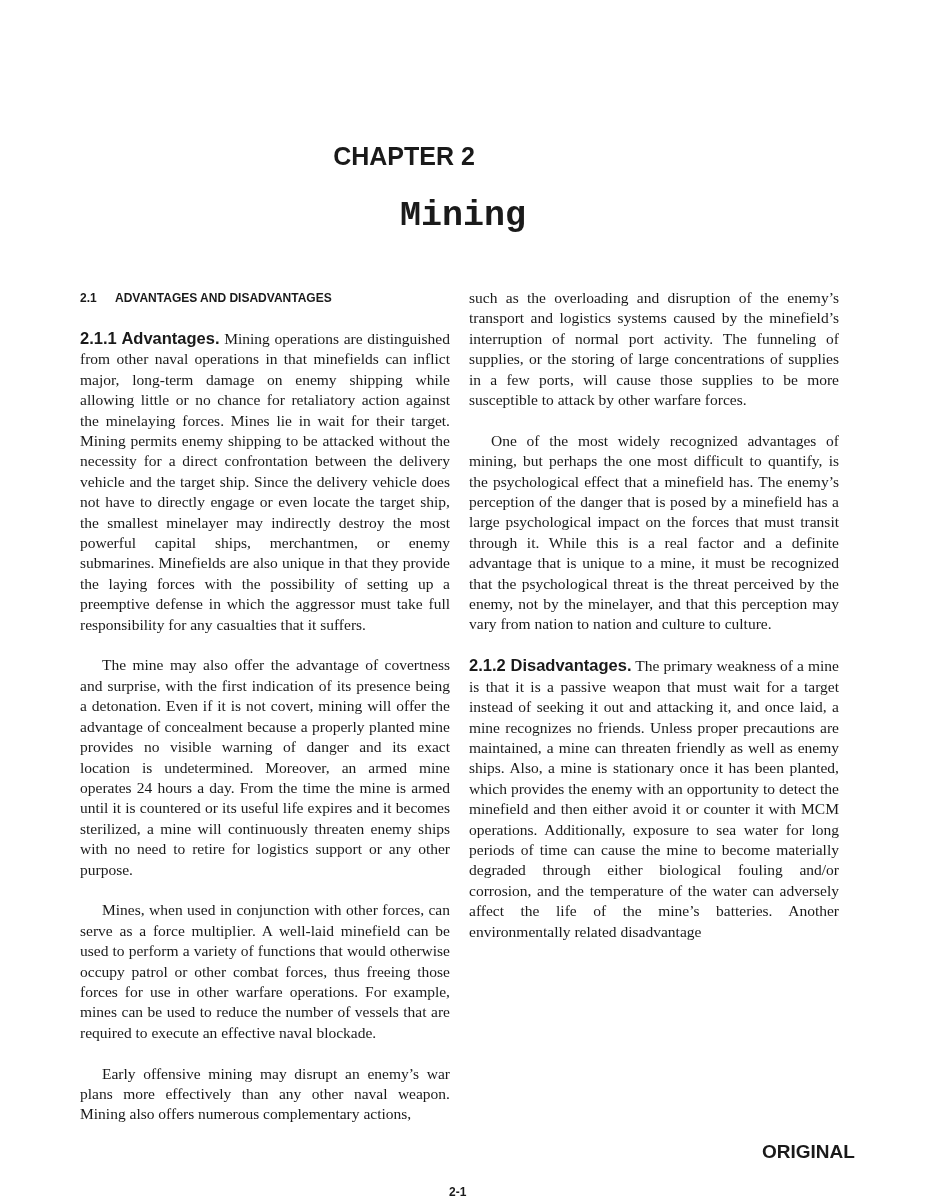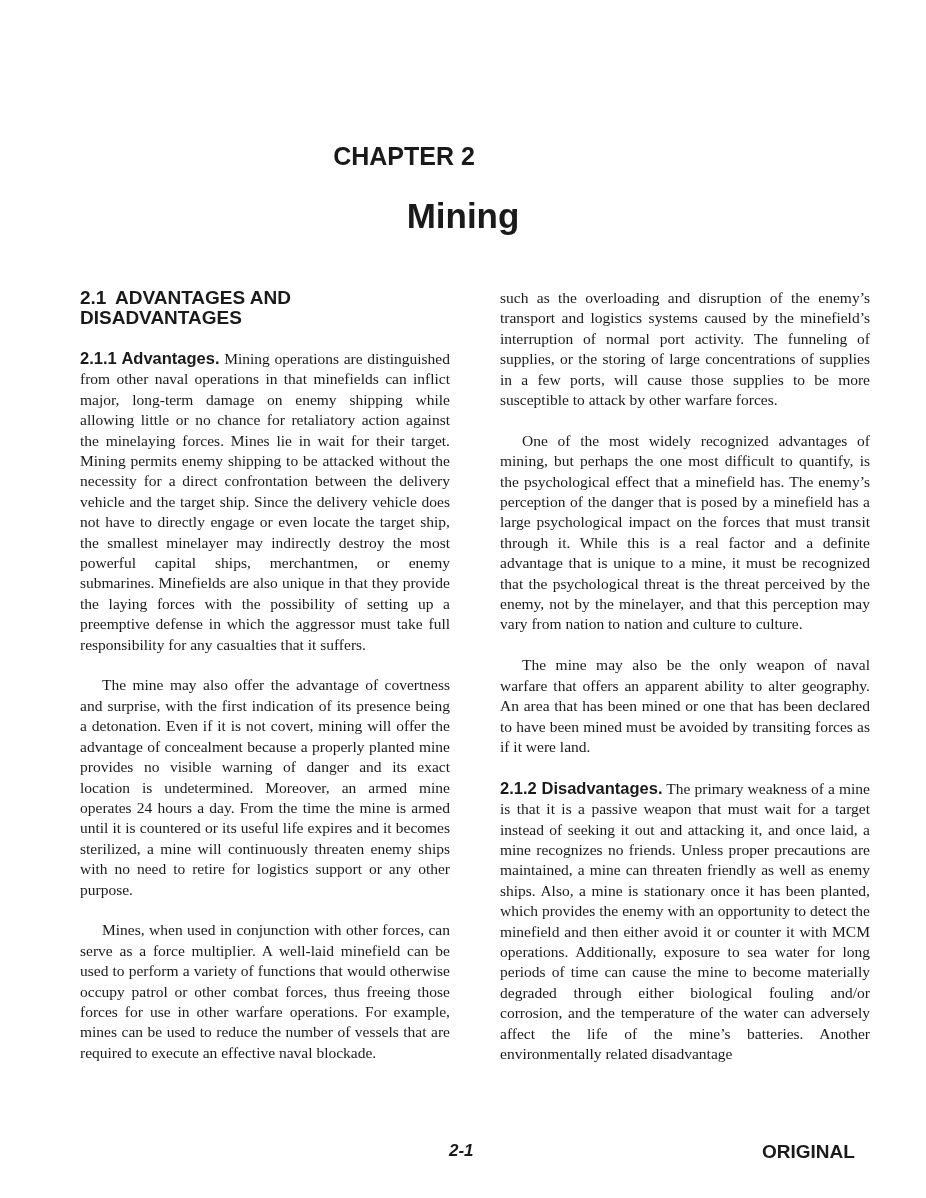--- a/index.html
+++ b/index.html
@@ -25,41 +25,41 @@
       font-size: 25px;
       letter-spacing: 0px;
       color: #1a1a1a;
     }
     .chapter-title {
       position: absolute;
       top: 196px;
       left: 0;
       width: 926px;
       text-align: center;
-      font-family: Liberation Sans, sans-serif;
+      font-family: Liberation Mono, monospace;
       font-weight: bold;
       font-size: 35px;
       color: #1a1a1a;
     }
     .column {
       position: absolute;
       top: 288px;
       width: 370px;
       font-family: "Liberation Serif", serif;
       font-size: 15.5px;
       line-height: 20.4px;
       text-align: justify;
       hyphens: manual;
     }
     .col-left { left: 80px; }
-    .col-right { left: 500px; top: 288px; }
+    .col-right { left: 469px; top: 288px; }
     .section-heading {
       font-family: "Liberation Sans", sans-serif;
       font-weight: bold;
-      font-size: 19px;
+      font-size: 12px;
       line-height: 20px;
       text-align: left;
       margin: 0 0 20px 0;
     }
     .section-heading .num {
       display: inline-block;
       width: 35px;
     }
     .section-heading .line2 {
       display: block;
@@ -71,26 +71,25 @@
     p.indent {
       text-indent: 22px;
     }
     .sub-heading {
       font-family: "Liberation Sans", sans-serif;
       font-weight: bold;
       font-size: 16.5px;
     }
     .footer-page {
       position: absolute;
-      top: 1141px;
+      top: 1185px;
       left: 449px;
       font-family: "Liberation Sans", sans-serif;
       font-weight: bold;
-      font-size: 17px;
-      font-style: italic;
+      font-size: 12px;
     }
     .footer-status {
       position: absolute;
       top: 1141px;
       left: 762px;
       font-family: "Liberation Sans", sans-serif;
       font-weight: bold;
       font-size: 19px;
     }
   </style>
@@ -102,25 +101,25 @@
 
 <div class="column col-left">
   <div class="section-heading">
     <span class="num">2.1</span><span>ADVANTAGES AND DISADVANTAGES</span>
   </div>
   <p>
     <span class="sub-heading">2.1.1 Advantages.</span><span> Mining operations are distinguished from other naval operations in that minefields can inflict major, long-term damage on enemy shipping while allowing little or no chance for retaliatory action against the minelaying forces. Mines lie in wait for their target. Mining permits enemy shipping to be attacked without the necessity for a direct confrontation between the delivery vehicle and the target ship. Since the delivery vehicle does not have to directly engage or even locate the target ship, the smallest minelayer may indirectly destroy the most powerful capital ships, merchantmen, or enemy submarines. Minefields are also unique in that they provide the laying forces with the possibility of setting up a preemptive defense in which the aggressor must take full responsibility for any casualties that it suffers.</span>
   </p>
   <p class="indent">The mine may also offer the advantage of covertness and surprise, with the first indication of its presence being a detonation. Even if it is not covert, mining will offer the advantage of concealment because a properly planted mine provides no visible warning of danger and its exact location is undetermined. Moreover, an armed mine operates 24 hours a day. From the time the mine is armed until it is countered or its useful life expires and it becomes sterilized, a mine will continuously threaten enemy ships with no need to retire for logistics support or any other purpose.</p>
   <p class="indent">Mines, when used in conjunction with other forces, can serve as a force multiplier. A well-laid minefield can be used to perform a variety of functions that would otherwise occupy patrol or other combat forces, thus freeing those forces for use in other warfare operations. For example, mines can be used to reduce the number of vessels that are required to execute an effective naval blockade.</p>
+  <p class="indent">Early offensive mining may disrupt an enemy’s war plans more effectively than any other naval weapon. Mining also offers numerous complementary actions,</p>
 </div>
 
 <div class="column col-right">
   <p>such as the overloading and disruption of the enemy’s transport and logistics systems caused by the minefield’s interruption of normal port activity. The funneling of supplies, or the storing of large concentrations of supplies in a few ports, will cause those supplies to be more susceptible to attack by other warfare forces.</p>
   <p class="indent">One of the most widely recognized advantages of mining, but perhaps the one most difficult to quantify, is the psychological effect that a minefield has. The enemy’s perception of the danger that is posed by a minefield has a large psychological impact on the forces that must transit through it. While this is a real factor and a definite advantage that is unique to a mine, it must be recognized that the psychological threat is the threat perceived by the enemy, not by the minelayer, and that this perception may vary from nation to nation and culture to culture.</p>
-  <p class="indent">The mine may also be the only weapon of naval warfare that offers an apparent ability to alter geography. An area that has been mined or one that has been declared to have been mined must be avoided by transiting forces as if it were land.</p>
   <p>
     <span class="sub-heading">2.1.2 Disadvantages.</span><span> The primary weakness of a mine is that it is a passive weapon that must wait for a target instead of seeking it out and attacking it, and once laid, a mine recognizes no friends. Unless proper precautions are maintained, a mine can threaten friendly as well as enemy ships. Also, a mine is stationary once it has been planted, which provides the enemy with an opportunity to detect the minefield and then either avoid it or counter it with MCM operations. Additionally, exposure to sea water for long periods of time can cause the mine to become materially degraded through either biological fouling and/or corrosion, and the temperature of the water can adversely affect the life of the mine’s batteries. Another environmentally related disadvantage</span>
   </p>
 </div>
 
 <div class="footer-page">2-1</div>
 <div class="footer-status">ORIGINAL</div>
 
 </body></html>

